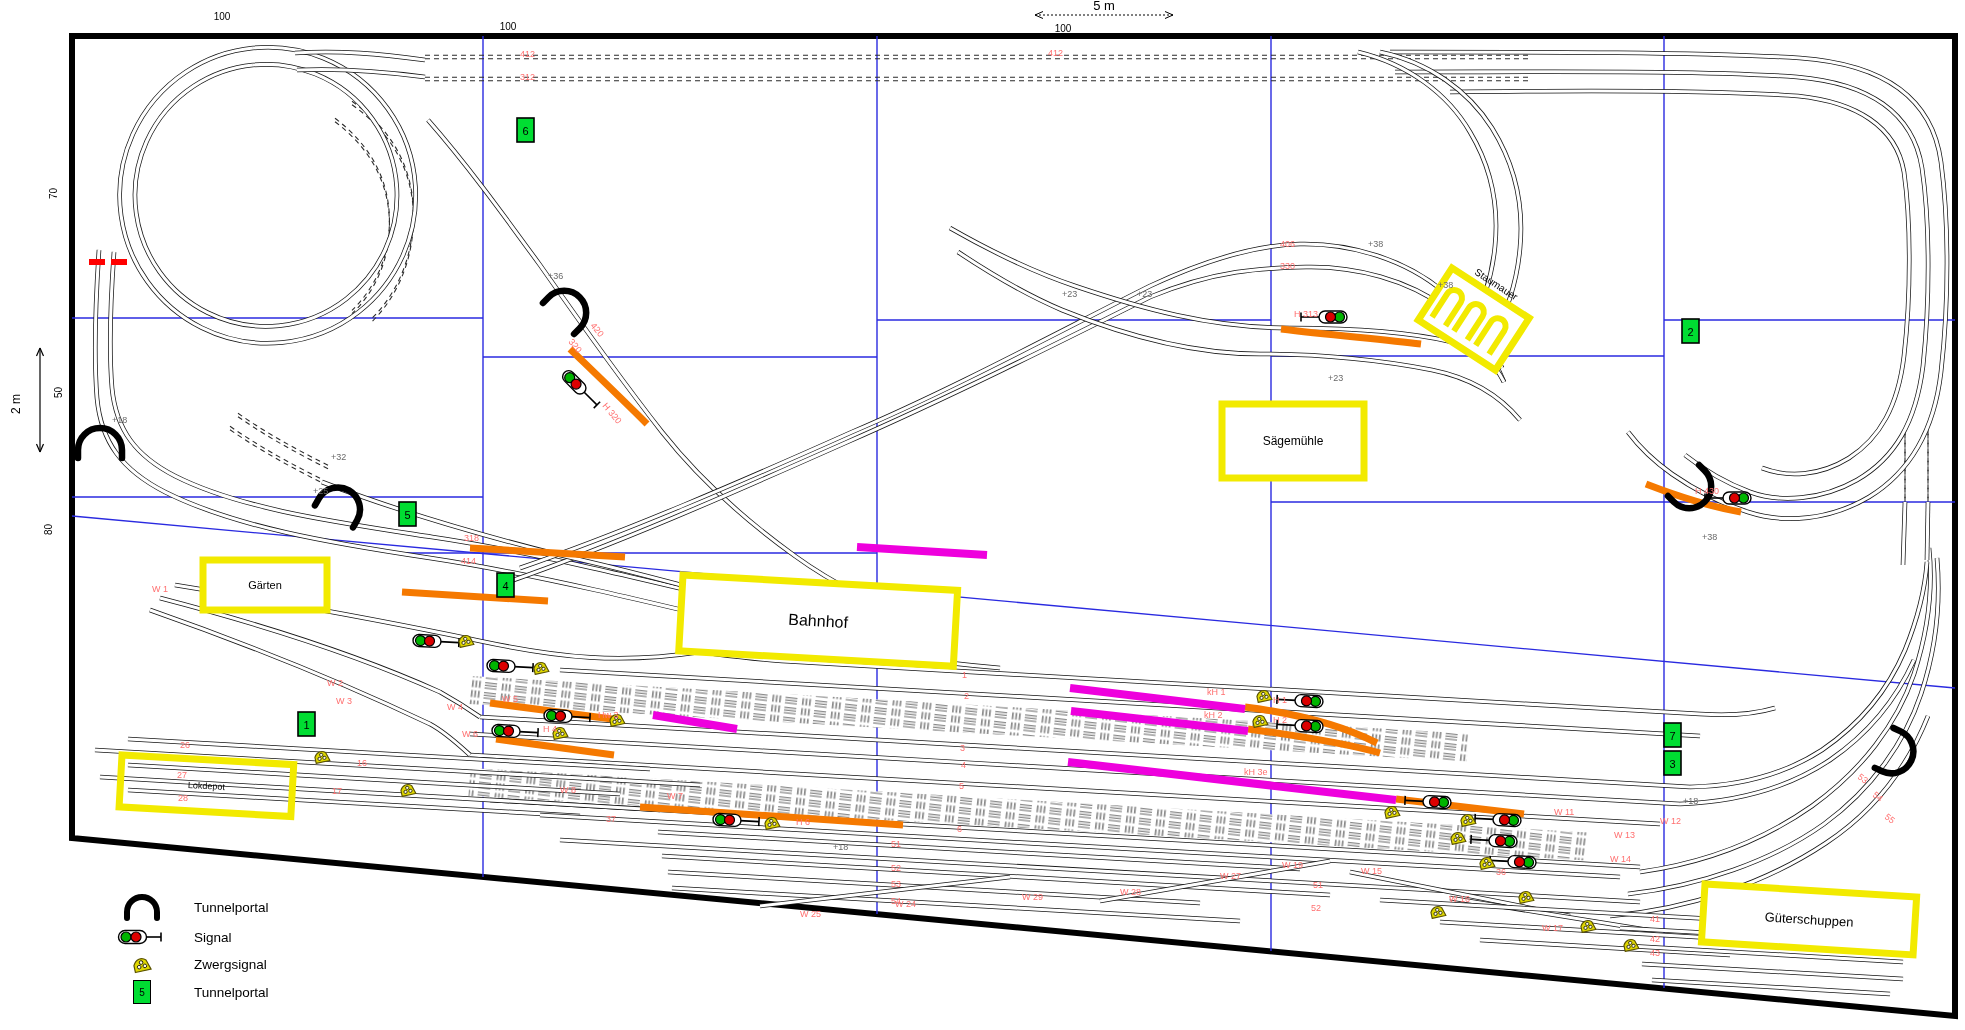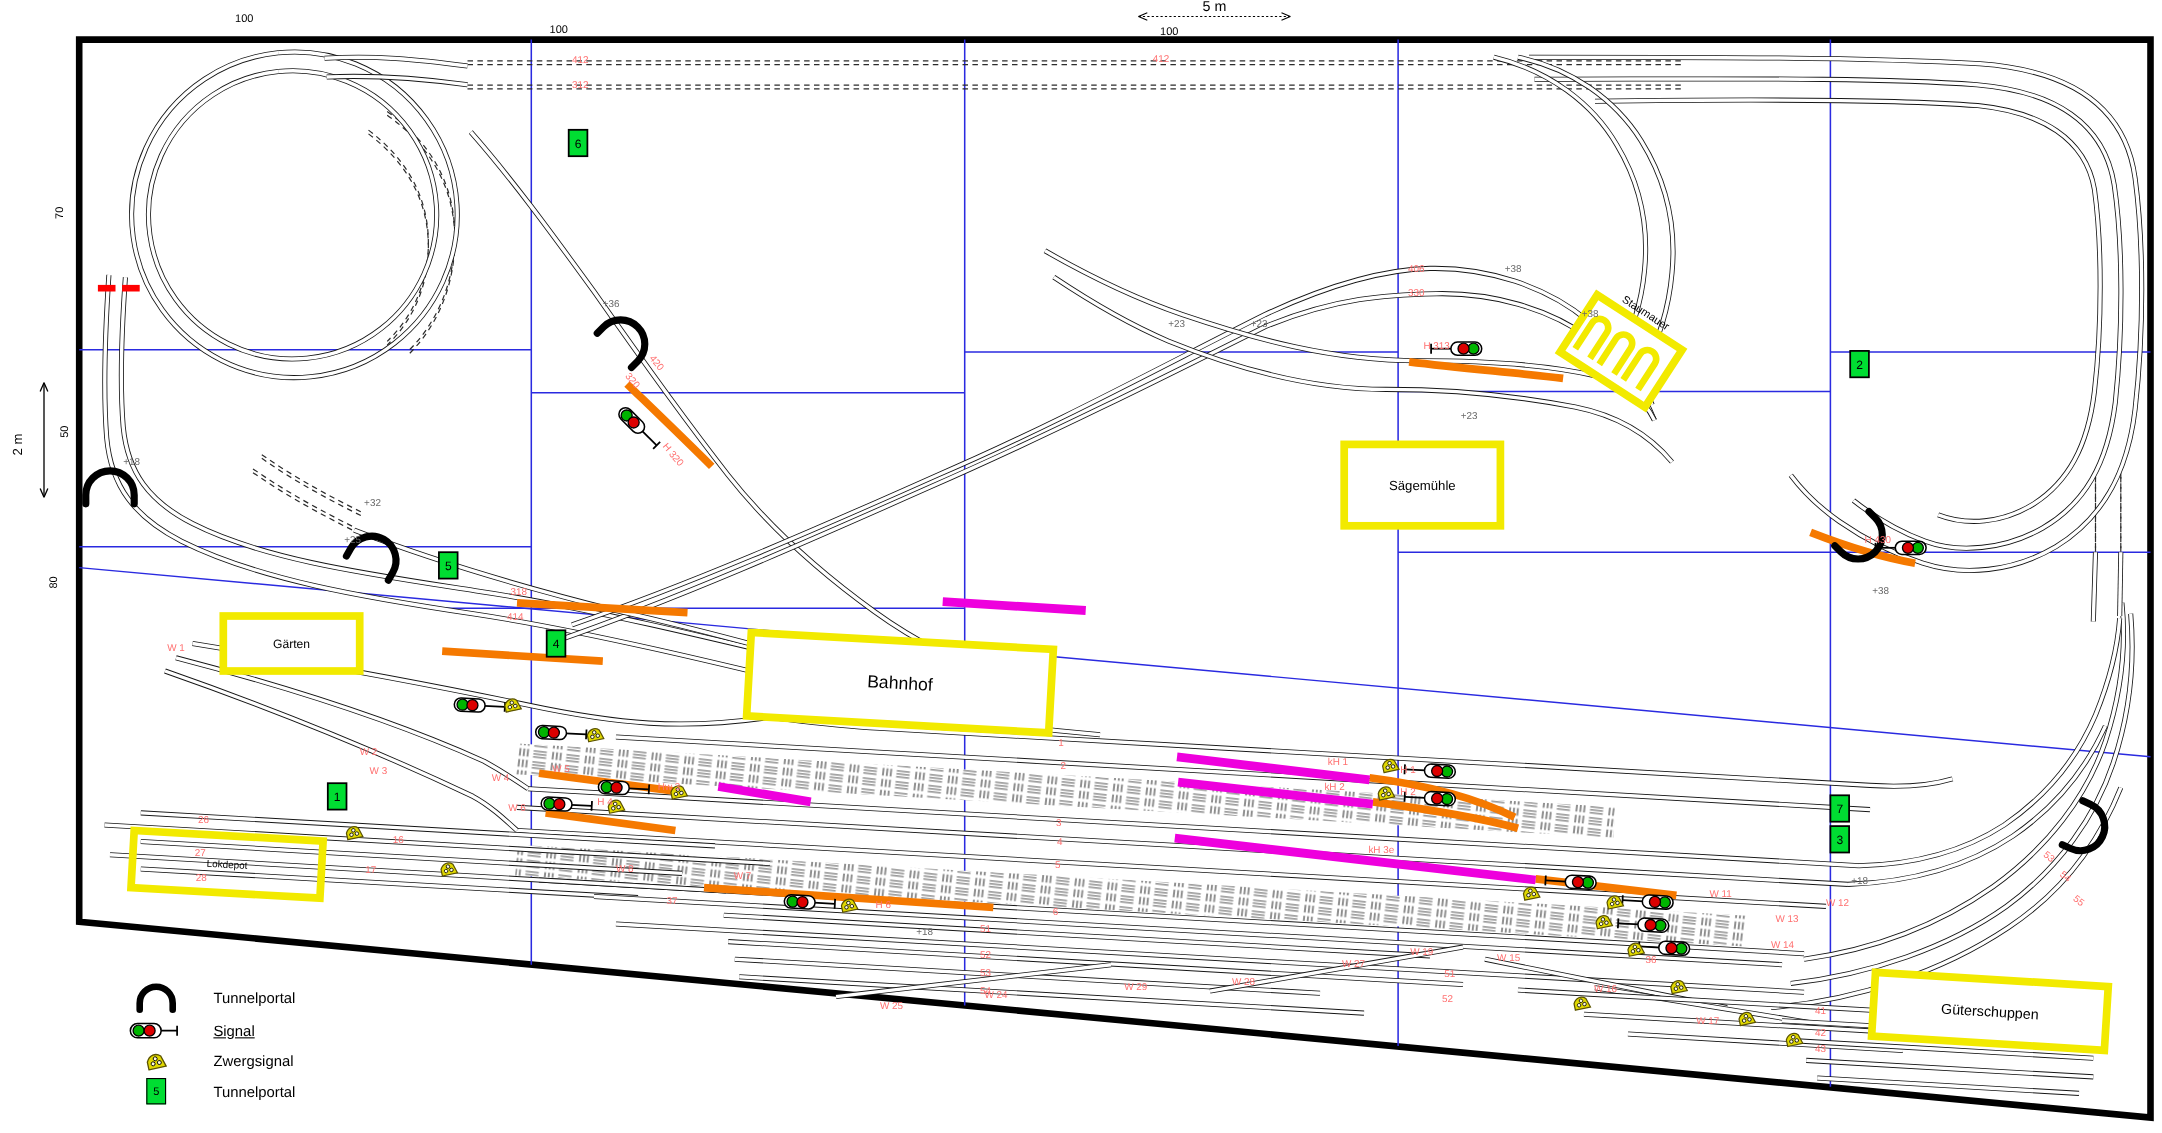--- a/index.html
+++ b/index.html
@@ -553,21 +553,21 @@
 
   <div class="legend">
     <div class="legend-row" style="left:100px;top:864px;">
       <span class="legend-icon">
         <svg width="46" height="30" viewBox="0 0 46 30">
           <path d="M 8,26 L 8,20 A 15,15 0 0 1 38,20 L 38,26" fill="none" stroke="#000" stroke-width="6" stroke-linecap="round"></path>
         </svg>
       </span>
       <span class="legend-label">Tunnelportal</span>
     </div>
-    <div class="legend-row" style="left:100px;top:900px;text-decoration:underline;">
+    <div class="legend-row" style="left:100px;top:900px;">
       <span class="legend-icon">
         <svg width="50" height="18" viewBox="0 0 50 18">
           <line x1="28" y1="9" x2="44" y2="9" stroke="#000" stroke-width="1.6"></line>
           <line x1="44" y1="4.5" x2="44" y2="13.5" stroke="#000" stroke-width="1.6"></line>
           <rect x="1.5" y="2.5" width="28" height="13" rx="6.5" fill="#fff" stroke="#000" stroke-width="1.4"></rect>
           <circle cx="9" cy="9" r="5" fill="#00b400" stroke="#000" stroke-width="1.2"></circle>
           <circle cx="19" cy="9" r="5" fill="#dc0000" stroke="#000" stroke-width="1.2"></circle>
         </svg>
       </span>
       <span class="legend-label">Signal</span>

